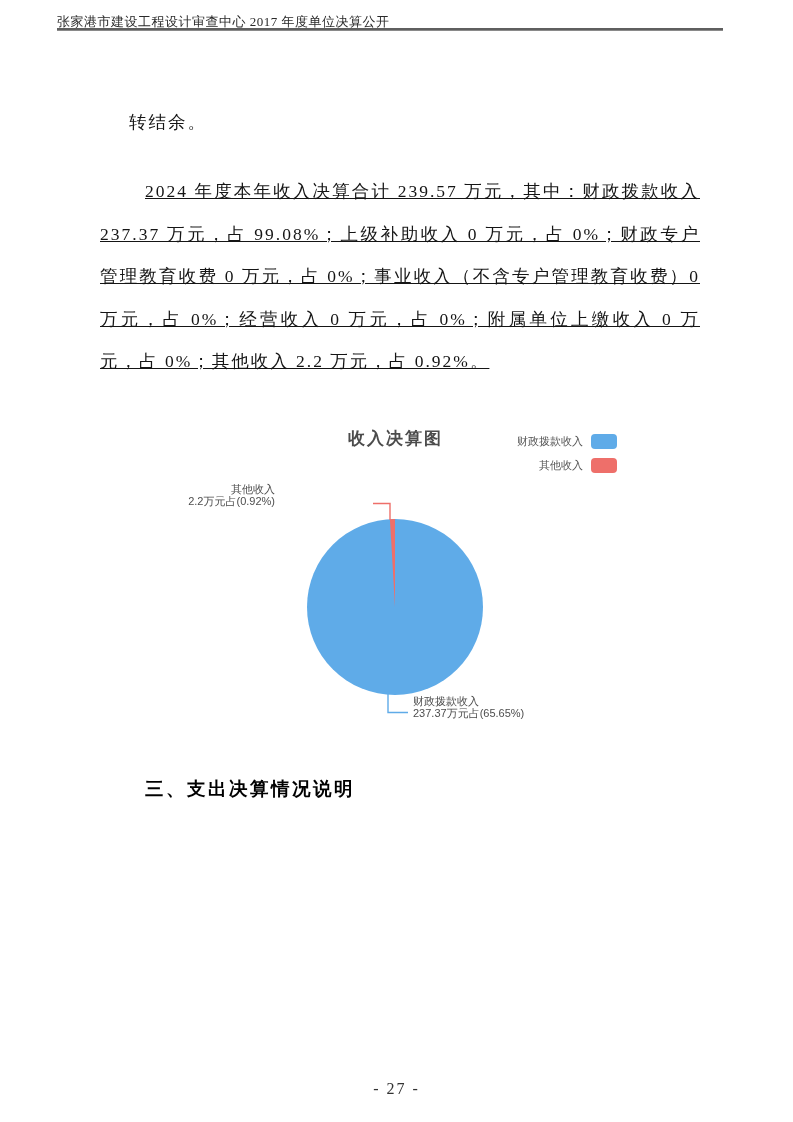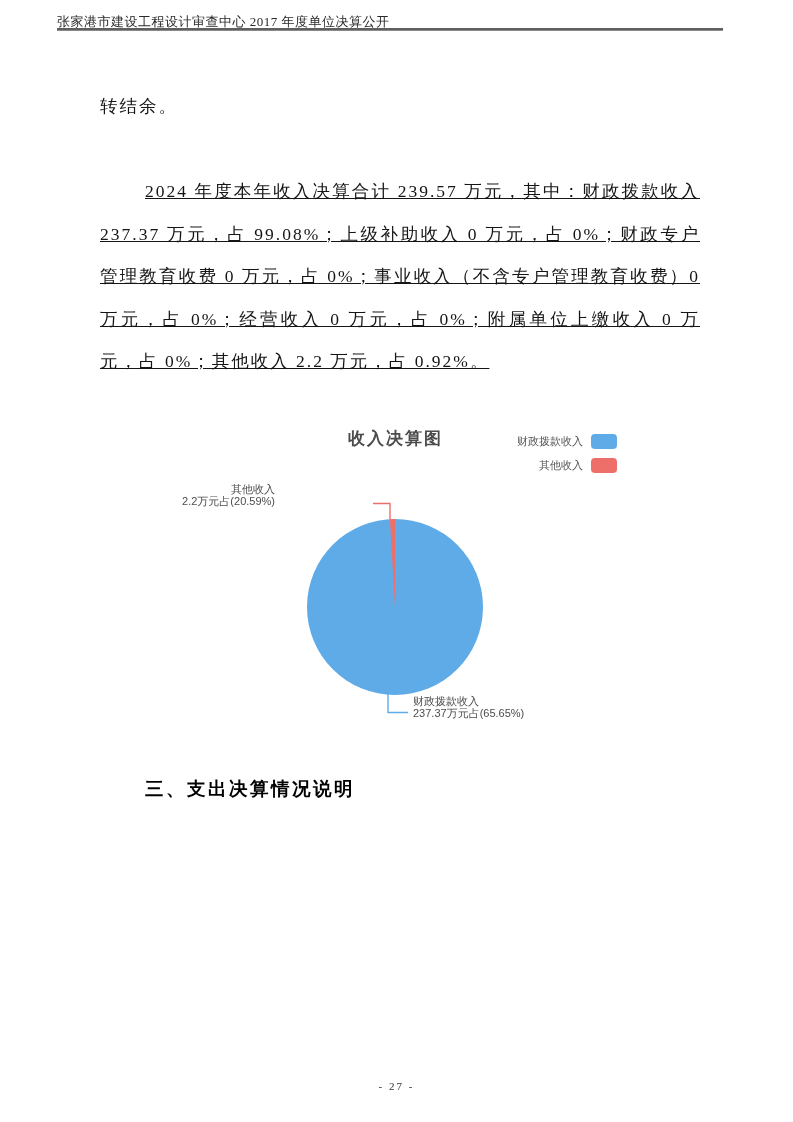--- a/index.html
+++ b/index.html
@@ -46,32 +46,32 @@
   .legend-label{font-size:11px;color:#555;white-space:nowrap;}
   .pie-svg{position:absolute;left:0;top:0;}
   .pie-label{
     position:absolute;font-size:11px;line-height:11.5px;color:#4d4d4d;white-space:nowrap;
   }
   .pie-label.other{right:421px;top:64px;text-align:right;}
   .pie-label.fiscal{left:413px;top:276px;text-align:left;}
   
   .footer{
     position:absolute;left:0;top:1080px;width:793px;text-align:center;
-    font-size:11px;color:#333;letter-spacing:2px;
+    font-size:16px;color:#333;letter-spacing:2px;
   }
 </style>
 </head>
 <body>
 
 <div id="page">
 
   <div class="header-text">张家港市建设工程设计审查中心 2017 年度单位决算公开</div>
   <div class="header-rule"></div>
 
-  <div class="p-plain" style="top:92px;line-height:28px;">转结余。</div>
+  <div class="p-plain" style="top:108px;line-height:28px;margin-left:29px;">转结余。</div>
 
   <div class="p-plain p-indent" style="top:170px;">2024 年度本年收入决算合计 239.57 万元，其中：财政拨款收入 237.37 万元，占 99.08%；上级补助收入 0 万元，占 0%；财政专户管理教育收费 0 万元，占 0%；事业收入（不含专户管理教育收费）0 万元，占 0%；经营收入 0 万元，占 0%；附属单位上缴收入 0 万元，占 0%；其他收入 2.2 万元，占 0.92%。</div>
 
   <div class="chart-area">
     <div class="chart-title">收入决算图</div>
 
     <div class="legend">
       <div class="legend-row">
         <span class="legend-label">财政拨款收入</span>
         <svg width="26" height="15">
@@ -92,21 +92,21 @@
 
       <path d="M 395 187 L 389.93 99.15 A 88 88 0 0 1 395 99 Z" fill="#ee6f6a"></path>
 
       <polyline points="373,83.5 390,83.5 390,100" fill="none" stroke-width="1.4" stroke="#ee6f6a"></polyline>
 
       <polyline points="388,274 388,292.5 408,292.5" fill="none" stroke-width="1.4" stroke="#5fabe8"></polyline>
     </svg>
 
     <div class="pie-label other">
       <div>其他收入</div>
-      <div>2.2万元占(20.59%)</div>
+      <div>2.2万元占(0.92%)</div>
     </div>
     <div class="pie-label fiscal">
       <div>财政拨款收入</div>
       <div>237.37万元占(65.65%)</div>
     </div>
   </div>
 
   <div class="heading" style="top:776px;">三、支出决算情况说明</div>
 
   <div class="footer">- 27 -</div>

